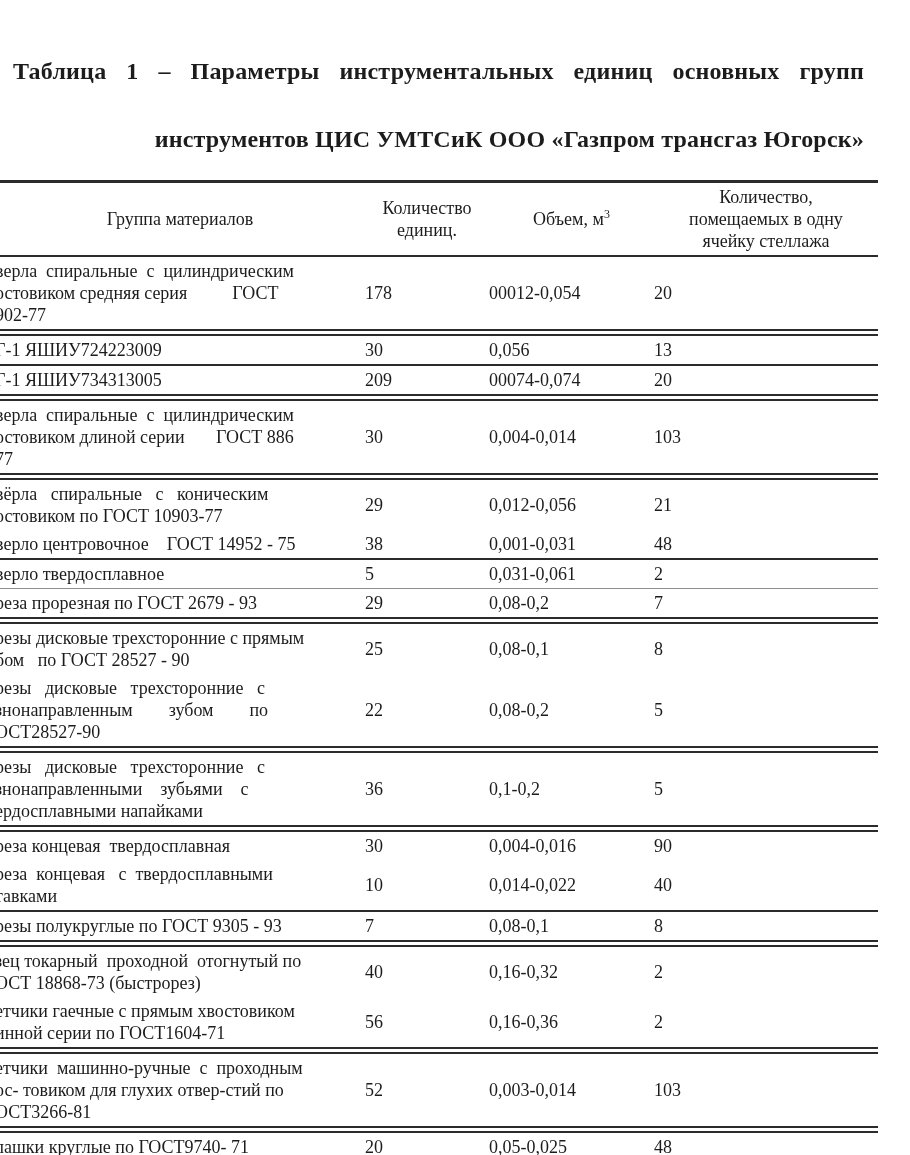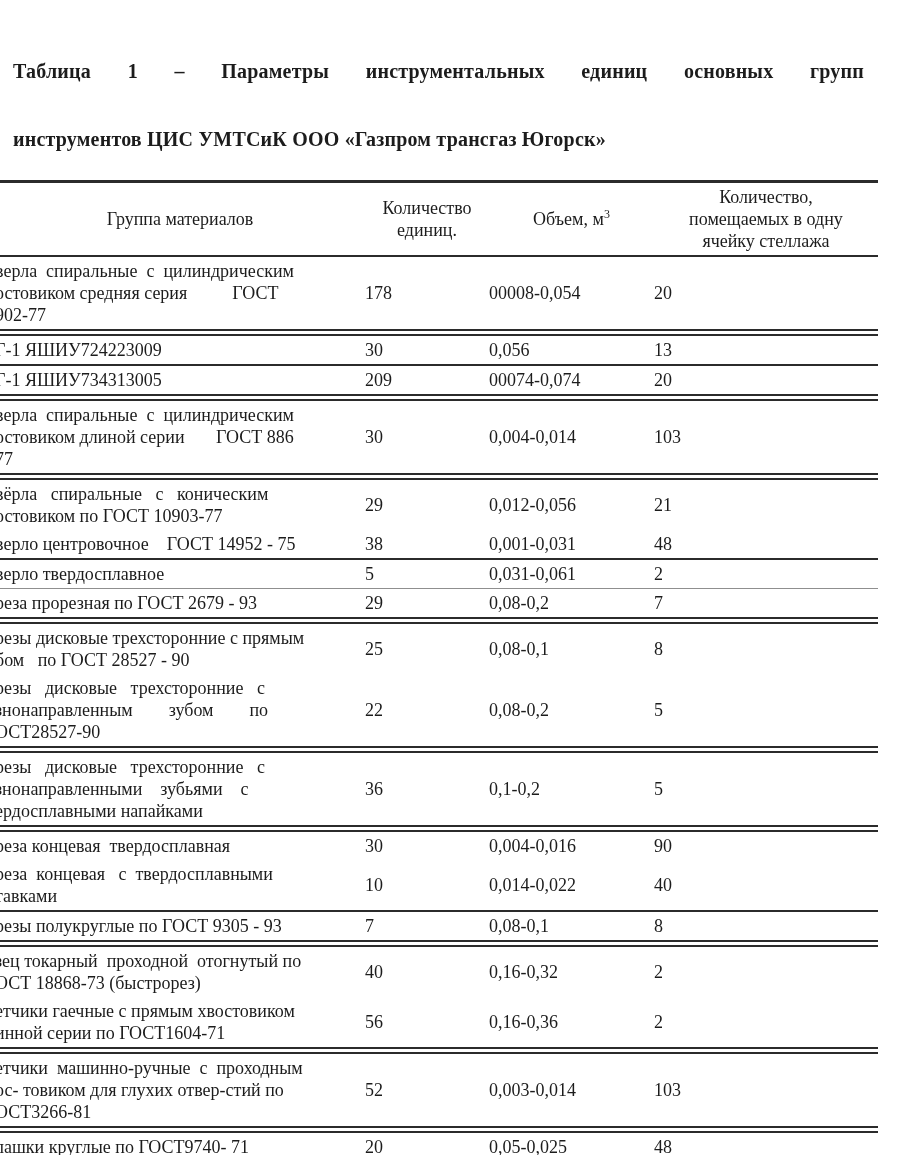--- a/index.html
+++ b/index.html
@@ -17,31 +17,31 @@
   .page {
     position: relative;
     width: 910px;
     height: 1155px;
     background: #ffffff;
   }
   
   .doc-title {
     margin: 58px 46px 27px 13px;
     font-weight: bold;
-    font-size: 20px;
+    font-size: 24px;
     line-height: 27px;
     letter-spacing: 0.2px;
   }
   .doc-title .line1 {
     text-align: justify;
     text-align-last: justify;
     margin-bottom: 18px;
   }
   .doc-title .line2 {
-    text-align: left;
+    text-align: right;
     margin-top: 41px;
   }
   
   .table-wrap {
     width: 878px;
     overflow: hidden;
   }
   table.params {
     border-collapse: collapse;
     table-layout: fixed;
@@ -108,21 +108,21 @@
 помещаемых в одну
 ячейку стеллажа</th>
         </tr>
       </thead>
       <tbody>
         <tr class="sep-double">
           <td class="c-group">верла  спиральные  с  цилиндрическим
 остовиком средняя серия          ГОСТ
 902-77</td>
           <td class="c-num">178</td>
-          <td class="c-num">00008-0,054</td>
+          <td class="c-num">00012-0,054</td>
           <td class="c-num">20</td>
         </tr>
         <tr class="sep-single">
           <td class="c-group">Г-1 ЯШИУ724223009</td>
           <td class="c-num">30</td>
           <td class="c-num">0,056</td>
           <td class="c-num">13</td>
         </tr>
         <tr class="sep-double">
           <td class="c-group">Г-1 ЯШИУ734313005</td>

